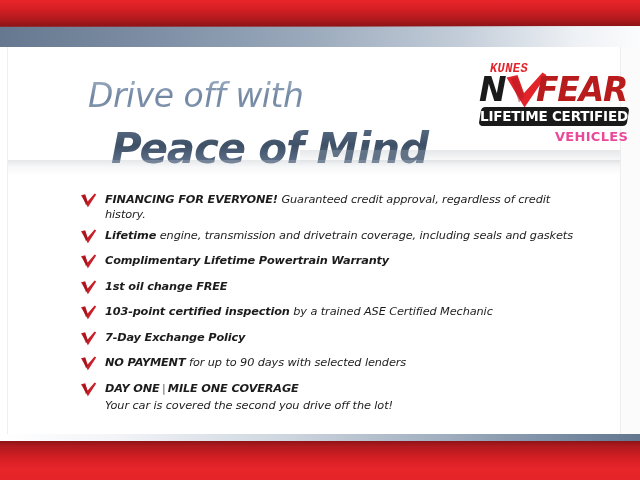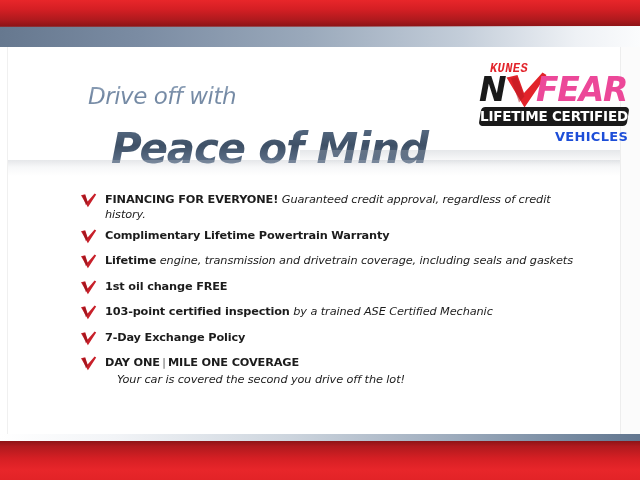--- a/index.html
+++ b/index.html
@@ -82,21 +82,21 @@
   
   .headline {
     position: absolute;
     left: 88px; top: 78px;
     width: 400px;
   }
   .headline .line1 {
     font-family: "DejaVu Sans", sans-serif;
     font-style: italic;
     font-weight: normal;
-    font-size: 23px;
+    font-size: 33px;
     letter-spacing: -0.5px;
     line-height: 36px;
     color: #7f93ab;
     background: linear-gradient(to bottom, #9fb0c4 0%, #6e84a0 55%, #8ea0b5 100%);
     -webkit-background-clip: text;
     background-clip: text;
     -webkit-text-fill-color: transparent;
     white-space: nowrap;
   }
   .headline .line2 {
@@ -164,21 +164,21 @@
   }
   .logo-fear {
     position: absolute;
     left: 58px; top: 0px;
     font-family: "DejaVu Sans", sans-serif;
     font-weight: bold;
     font-style: italic;
     font-size: 33px;
     line-height: 32px;
     letter-spacing: -1.2px;
-    color: #ec4899;
+    color: #b91c1c;
   }
   .logo-check {
     position: absolute;
     left: 26px; top: -2px;
     width: 44px; height: 38px;
   }
   .logo-banner {
     position: absolute;
     left: 2px; top: 45px;
     width: 148px; height: 19px;
@@ -197,21 +197,21 @@
     letter-spacing: -0.2px;
     text-align: center;
   }
   .logo-vehicles {
     position: absolute;
     left: 77px; top: 67px;
     font-family: "DejaVu Sans", sans-serif;
     font-weight: bold;
     font-size: 13px;
     letter-spacing: 0.3px;
-    color: #1d4ed8;
+    color: #ec4899;
   }
 
   
   .bullets {
     position: absolute;
     left: 80px; top: 192px;
     width: 500px;
   }
   .bullet {
     position: relative;
@@ -223,31 +223,31 @@
     line-height: 15px;
     color: #1c1c1c;
   }
   .bullet .check {
     position: absolute;
     left: 0px; top: 1px;
     width: 17px; height: 15px;
   }
   .bullet .strong {
     font-weight: bold;
+    font-style: italic;
     letter-spacing: -0.15px;
   }
   .bullet .reg {
     font-weight: normal;
     font-style: italic;
     letter-spacing: -0.1px;
   }
   .bullet .sub {
     display: block;
     margin-top: 2px;
-    margin-left: 12px;
     font-weight: normal;
     font-style: italic;
     letter-spacing: -0.1px;
   }
   .bullet .divider {
     font-weight: bold;
     font-style: italic;
     color: #8a8a8a;
     padding: 0 2px;
   }
@@ -304,42 +304,42 @@
       <span class="reg"> Guaranteed credit approval, regardless of credit history.</span>
     </div>
 
     <div class="bullet">
       <span class="check">
         <svg width="17" height="15" viewBox="0 0 17 15" xmlns="http://www.w3.org/2000/svg">
           <path d="M1.0 2.2 L5.2 1.2 L7.6 8.4 L14.6 0.4 L16.2 1.4 L7.9 14.2 Z" fill="#c8202a"></path>
           <path d="M2.6 2.5 L5.0 2.1 L7.7 9.8 L5.8 12.2 Z" fill="#8f1118" opacity="0.6"></path>
         </svg>
       </span>
+      <span class="strong">Lifetime</span>
+      <span class="reg"> engine, transmission and drivetrain coverage, including seals and gaskets</span>
+    </div>
+
+    <div class="bullet">
+      <span class="check">
+        <svg width="17" height="15" viewBox="0 0 17 15" xmlns="http://www.w3.org/2000/svg">
+          <path d="M1.0 2.2 L5.2 1.2 L7.6 8.4 L14.6 0.4 L16.2 1.4 L7.9 14.2 Z" fill="#c8202a"></path>
+          <path d="M2.6 2.5 L5.0 2.1 L7.7 9.8 L5.8 12.2 Z" fill="#8f1118" opacity="0.6"></path>
+        </svg>
+      </span>
       <span class="strong">Complimentary Lifetime Powertrain Warranty</span>
       <span class="reg"></span>
     </div>
 
     <div class="bullet">
       <span class="check">
         <svg width="17" height="15" viewBox="0 0 17 15" xmlns="http://www.w3.org/2000/svg">
           <path d="M1.0 2.2 L5.2 1.2 L7.6 8.4 L14.6 0.4 L16.2 1.4 L7.9 14.2 Z" fill="#c8202a"></path>
           <path d="M2.6 2.5 L5.0 2.1 L7.7 9.8 L5.8 12.2 Z" fill="#8f1118" opacity="0.6"></path>
         </svg>
       </span>
-      <span class="strong">Lifetime</span>
-      <span class="reg"> engine, transmission and drivetrain coverage, including seals and gaskets</span>
-    </div>
-
-    <div class="bullet">
-      <span class="check">
-        <svg width="17" height="15" viewBox="0 0 17 15" xmlns="http://www.w3.org/2000/svg">
-          <path d="M1.0 2.2 L5.2 1.2 L7.6 8.4 L14.6 0.4 L16.2 1.4 L7.9 14.2 Z" fill="#c8202a"></path>
-          <path d="M2.6 2.5 L5.0 2.1 L7.7 9.8 L5.8 12.2 Z" fill="#8f1118" opacity="0.6"></path>
-        </svg>
-      </span>
       <span class="strong">1st oil change FREE</span>
       <span class="reg"></span>
     </div>
 
     <div class="bullet">
       <span class="check">
         <svg width="17" height="15" viewBox="0 0 17 15" xmlns="http://www.w3.org/2000/svg">
           <path d="M1.0 2.2 L5.2 1.2 L7.6 8.4 L14.6 0.4 L16.2 1.4 L7.9 14.2 Z" fill="#c8202a"></path>
           <path d="M2.6 2.5 L5.0 2.1 L7.7 9.8 L5.8 12.2 Z" fill="#8f1118" opacity="0.6"></path>
         </svg>
@@ -353,20 +353,30 @@
       <span class="check">
         <svg width="17" height="15" viewBox="0 0 17 15" xmlns="http://www.w3.org/2000/svg">
           <path d="M1.0 2.2 L5.2 1.2 L7.6 8.4 L14.6 0.4 L16.2 1.4 L7.9 14.2 Z" fill="#c8202a"></path>
           <path d="M2.6 2.5 L5.0 2.1 L7.7 9.8 L5.8 12.2 Z" fill="#8f1118" opacity="0.6"></path>
         </svg>
       </span>
       <span class="strong">7-Day Exchange Policy</span>
       <span class="reg"></span>
     </div>
 
+    <div class="bullet">
+      <span class="check">
+        <svg width="17" height="15" viewBox="0 0 17 15" xmlns="http://www.w3.org/2000/svg">
+          <path d="M1.0 2.2 L5.2 1.2 L7.6 8.4 L14.6 0.4 L16.2 1.4 L7.9 14.2 Z" fill="#c8202a"></path>
+          <path d="M2.6 2.5 L5.0 2.1 L7.7 9.8 L5.8 12.2 Z" fill="#8f1118" opacity="0.6"></path>
+        </svg>
+      </span>
+      <span class="strong">NO PAYMENT</span>
+      <span class="reg"> for up to 90 days with selected lenders</span>
+    </div>
 
     <div class="bullet">
       <span class="check">
         <svg width="17" height="15" viewBox="0 0 17 15" xmlns="http://www.w3.org/2000/svg">
           <path d="M1.0 2.2 L5.2 1.2 L7.6 8.4 L14.6 0.4 L16.2 1.4 L7.9 14.2 Z" fill="#c8202a"></path>
           <path d="M2.6 2.5 L5.0 2.1 L7.7 9.8 L5.8 12.2 Z" fill="#8f1118" opacity="0.6"></path>
         </svg>
       </span>
       <span class="strong">DAY ONE</span><span class="divider">|</span><span class="strong">MILE ONE COVERAGE</span>
       <span class="sub">Your car is covered the second you drive off the lot!</span>

